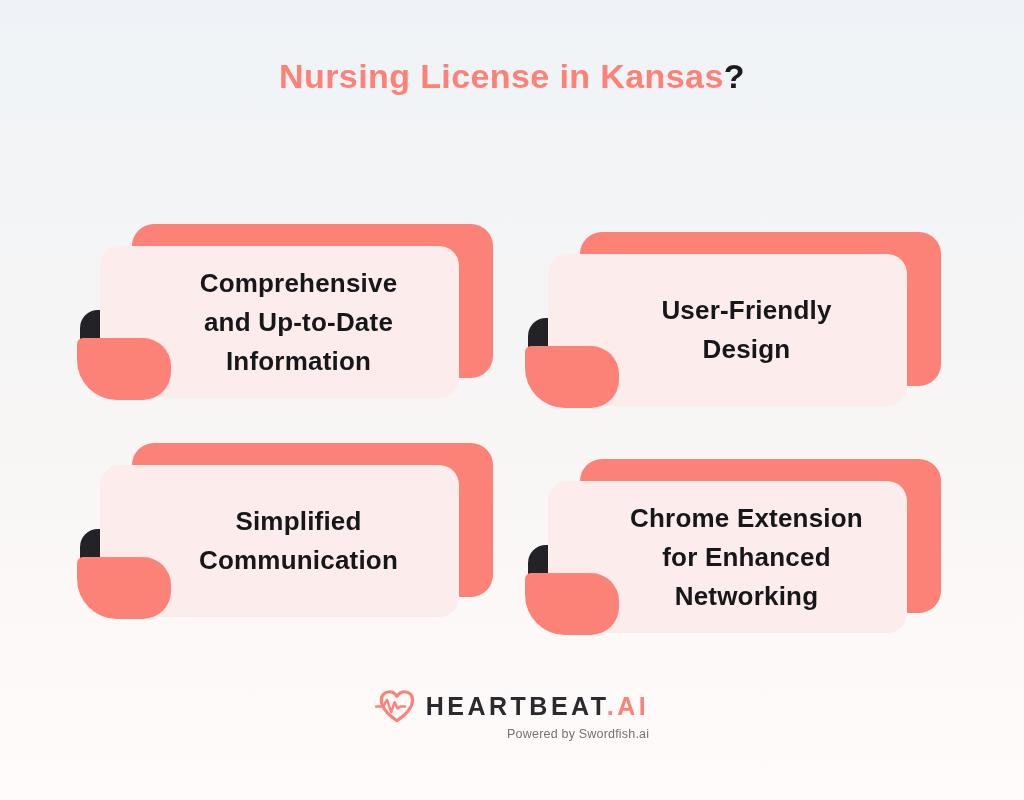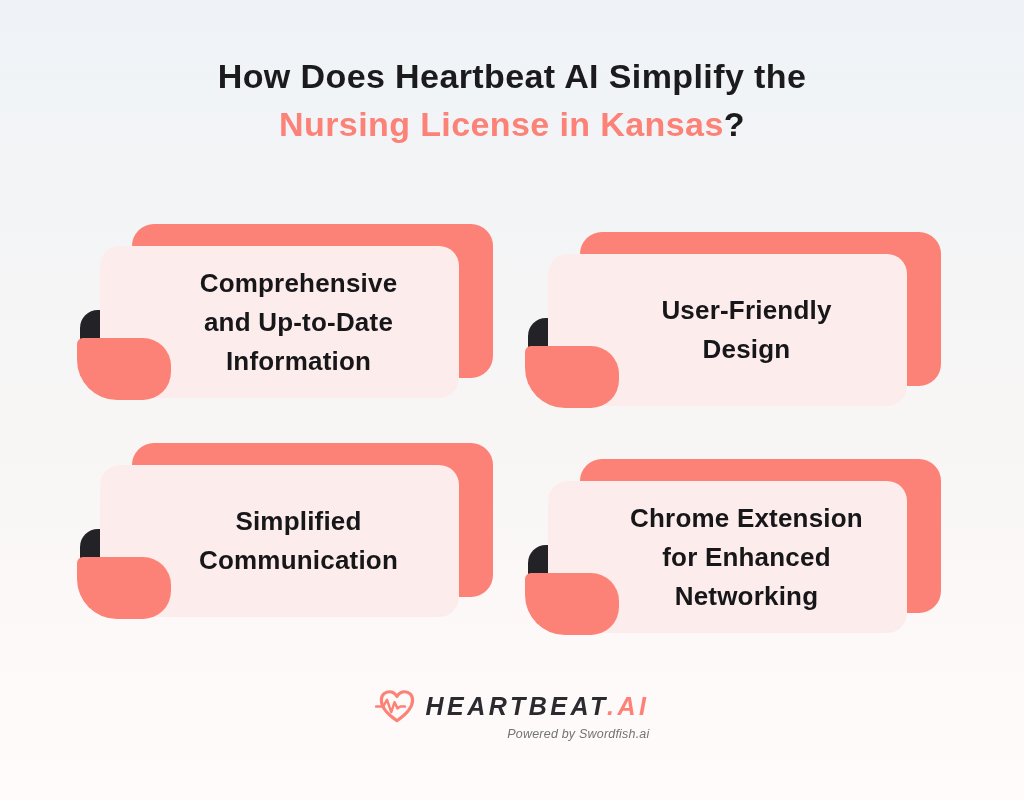--- a/index.html
+++ b/index.html
@@ -79,21 +79,20 @@
     letter-spacing: 0.2px;
     color: #17171A;
   }
 
   
   .footer {
     position: absolute;
     left: 0; right: 0; top: 688px;
     display: flex;
     justify-content: center;
-    font-style: italic;
   }
   .logo-col {
     display: flex;
     flex-direction: column;
   }
   .logo-row {
     display: flex;
     align-items: center;
     gap: 9px;
   }
@@ -111,21 +110,20 @@
     margin-top: 3px;
     font-size: 12.5px;
     letter-spacing: 0.2px;
     color: #737373;
   }
 </style>
 </head>
 <body>
 
 <h1 class="title">
-  <div>How Does Heartbeat AI Simplify the</div>
   <div><span class="highlight">Nursing License in Kansas</span><span>?</span></div>
 </h1>
 
 <div class="card-group pos-1">
   <div class="card-back"></div>
   <div class="tab-dark"></div>
   <div class="card-front">
     <div class="card-label">Comprehensive<br>and Up-to-Date<br>Information</div>
   </div>
   <div class="blob"></div>

